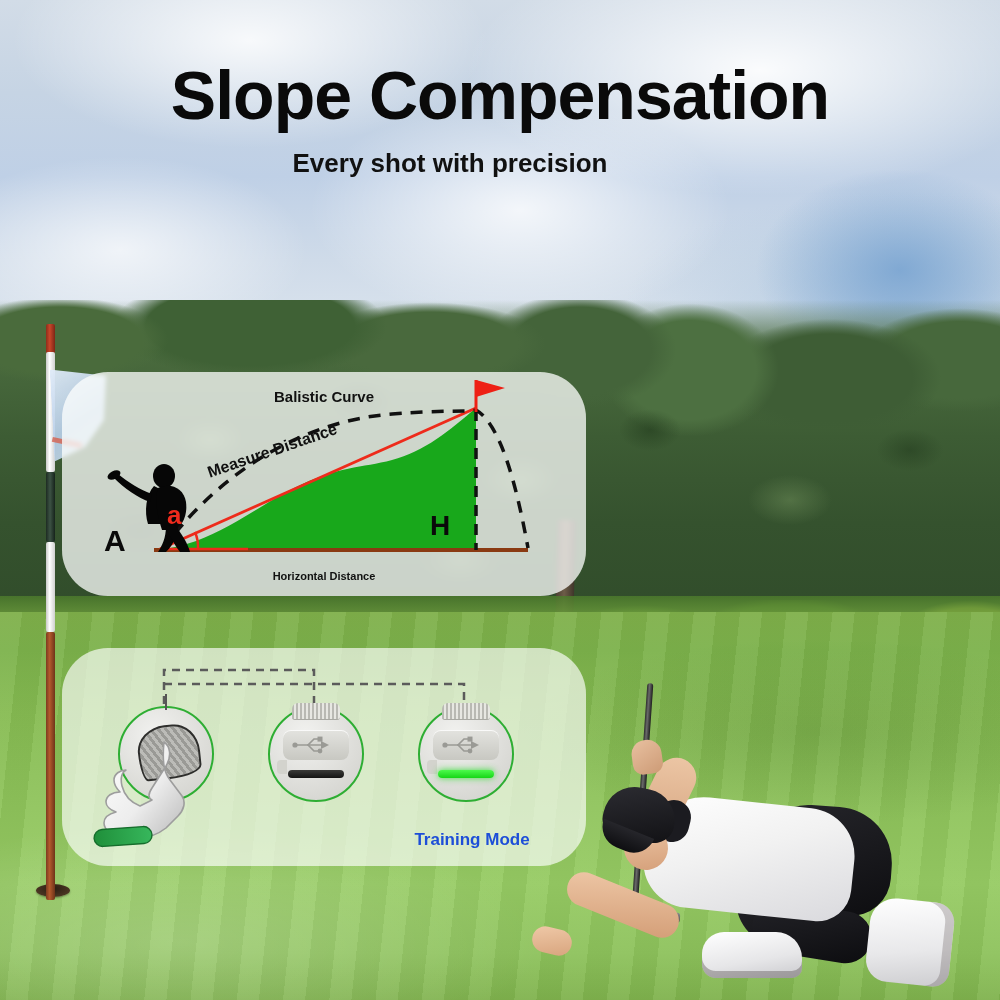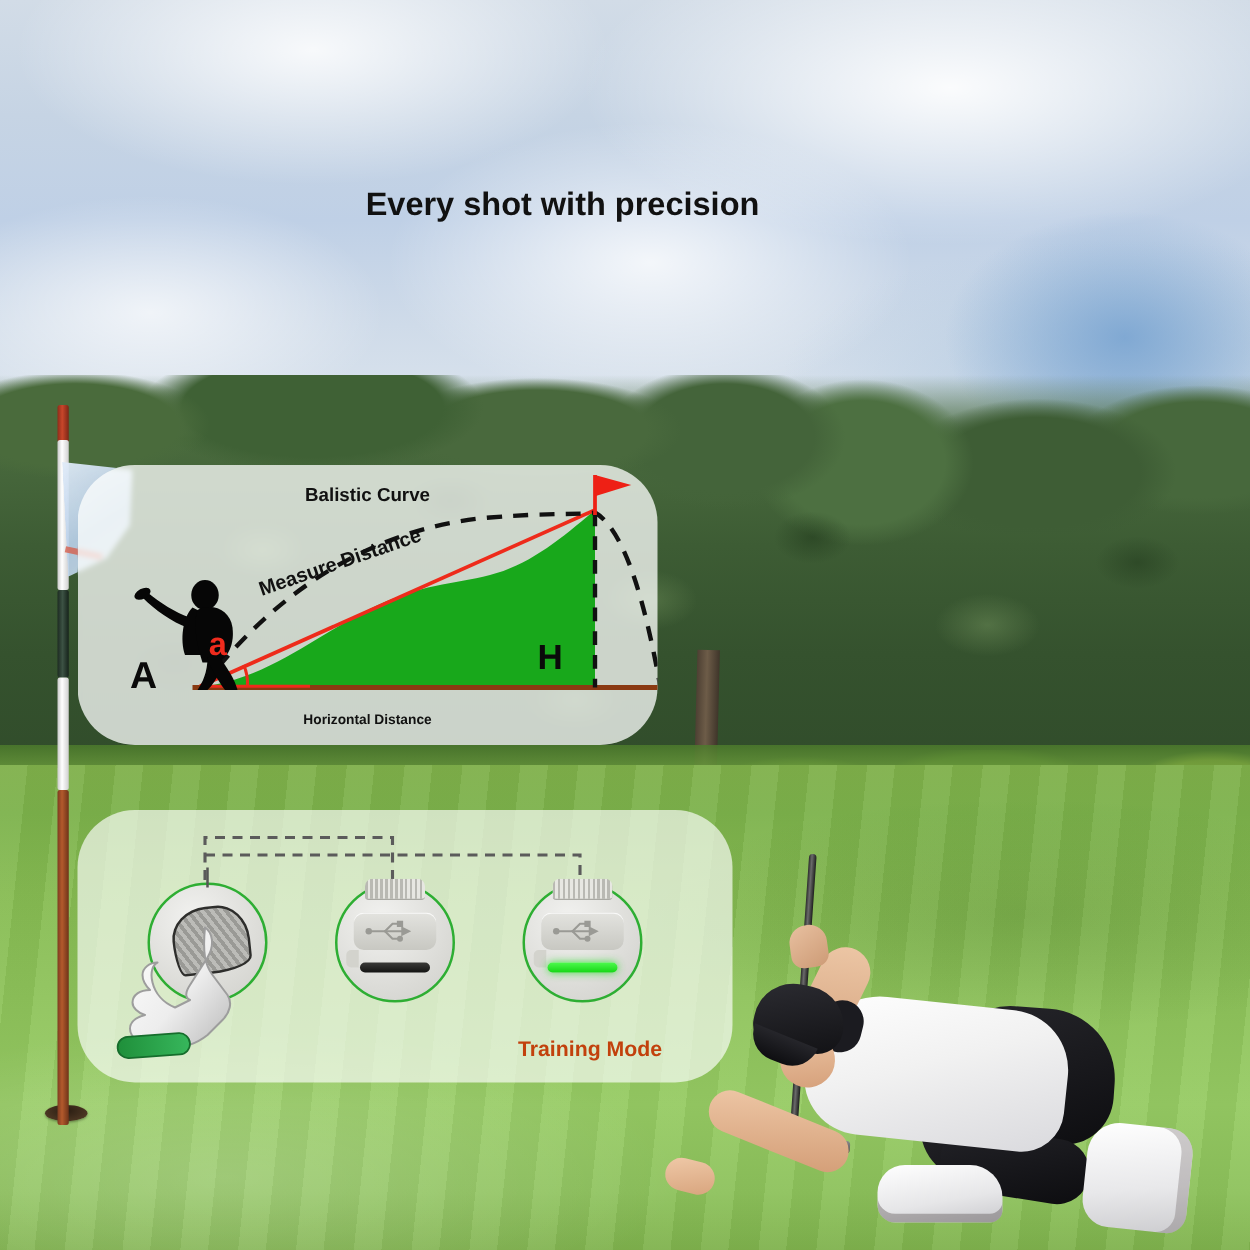--- a/index.html
+++ b/index.html
@@ -190,21 +190,21 @@
   }
   .g-tee{
     position:absolute;left:146px;top:246px;width:4px;height:26px;background:#394439;transform:rotate(-3deg);
   }
 
   
   .panel{
     position:absolute;border-radius:46px;overflow:hidden;
   }
   #panel-diagram{
-    left:62px;top:372px;width:464px;height:224px;
+    left:62px;top:372px;width:524px;height:224px;
     background:rgba(255,255,255,.72);
     backdrop-filter:blur(2px);
   }
   #panel-modes{
     left:62px;top:648px;width:524px;height:218px;
     background:rgba(255,255,255,.62);
   }
   .panel-tint{position:absolute;inset:0;background:rgba(250,252,248,.12);}
 
   
@@ -261,21 +261,21 @@
     position:absolute;left:50%;top:-14px;transform:translateX(-50%);
     width:2px;height:16px;background:#555;
   }
 
   .hand{position:absolute;left:28px;top:92px;width:120px;height:110px;}
   .mode-cap{
     position:absolute;text-align:center;font-weight:bold;font-size:17px;line-height:1.18;
     white-space:pre-line;
   }
   #cap-tournament{left:176px;top:162px;width:152px;color:#111;}
-  #cap-training{left:334px;top:162px;width:152px;color:#c2410c;}
+  #cap-training{left:334px;top:162px;width:152px;color:#1d4ed8;}
 
   .dash-svg{position:absolute;left:0;top:0;width:524px;height:218px;}
 
   
   #title{
     position:absolute;left:0;top:56px;width:1000px;text-align:center;
     font-size:68px;font-weight:bold;color:#0a0a0a;letter-spacing:-1px;
     font-family:"Liberation Sans","DejaVu Sans",sans-serif;
   }
   #subtitle{
@@ -327,20 +327,21 @@
     <div class="g-arm-down"></div>
     <div class="g-hand-down"></div>
     <div class="g-hair"></div>
     <div class="g-face"></div>
     <div class="g-cap"></div>
     <div class="g-cap-brim"></div>
     <div class="g-shoe1"></div>
     <div class="g-shoe2"></div>
   </div>
 
+  <div id="title">Slope Compensation</div>
   <div id="subtitle">Every shot with precision</div>
 
   <div class="panel" id="panel-diagram">
     <div class="panel-tint"></div>
 
     <svg class="diag-svg" viewBox="0 0 524 224">
 
       <path d="M96,178 C150,172 186,140 232,116 C276,94 300,96 330,88 C362,80 388,58 414,36 L414,178 Z" fill="#18a81b"></path>
 
       <line x1="92" y1="178" x2="466" y2="178" stroke="#8a3a12" stroke-width="4"></line>

